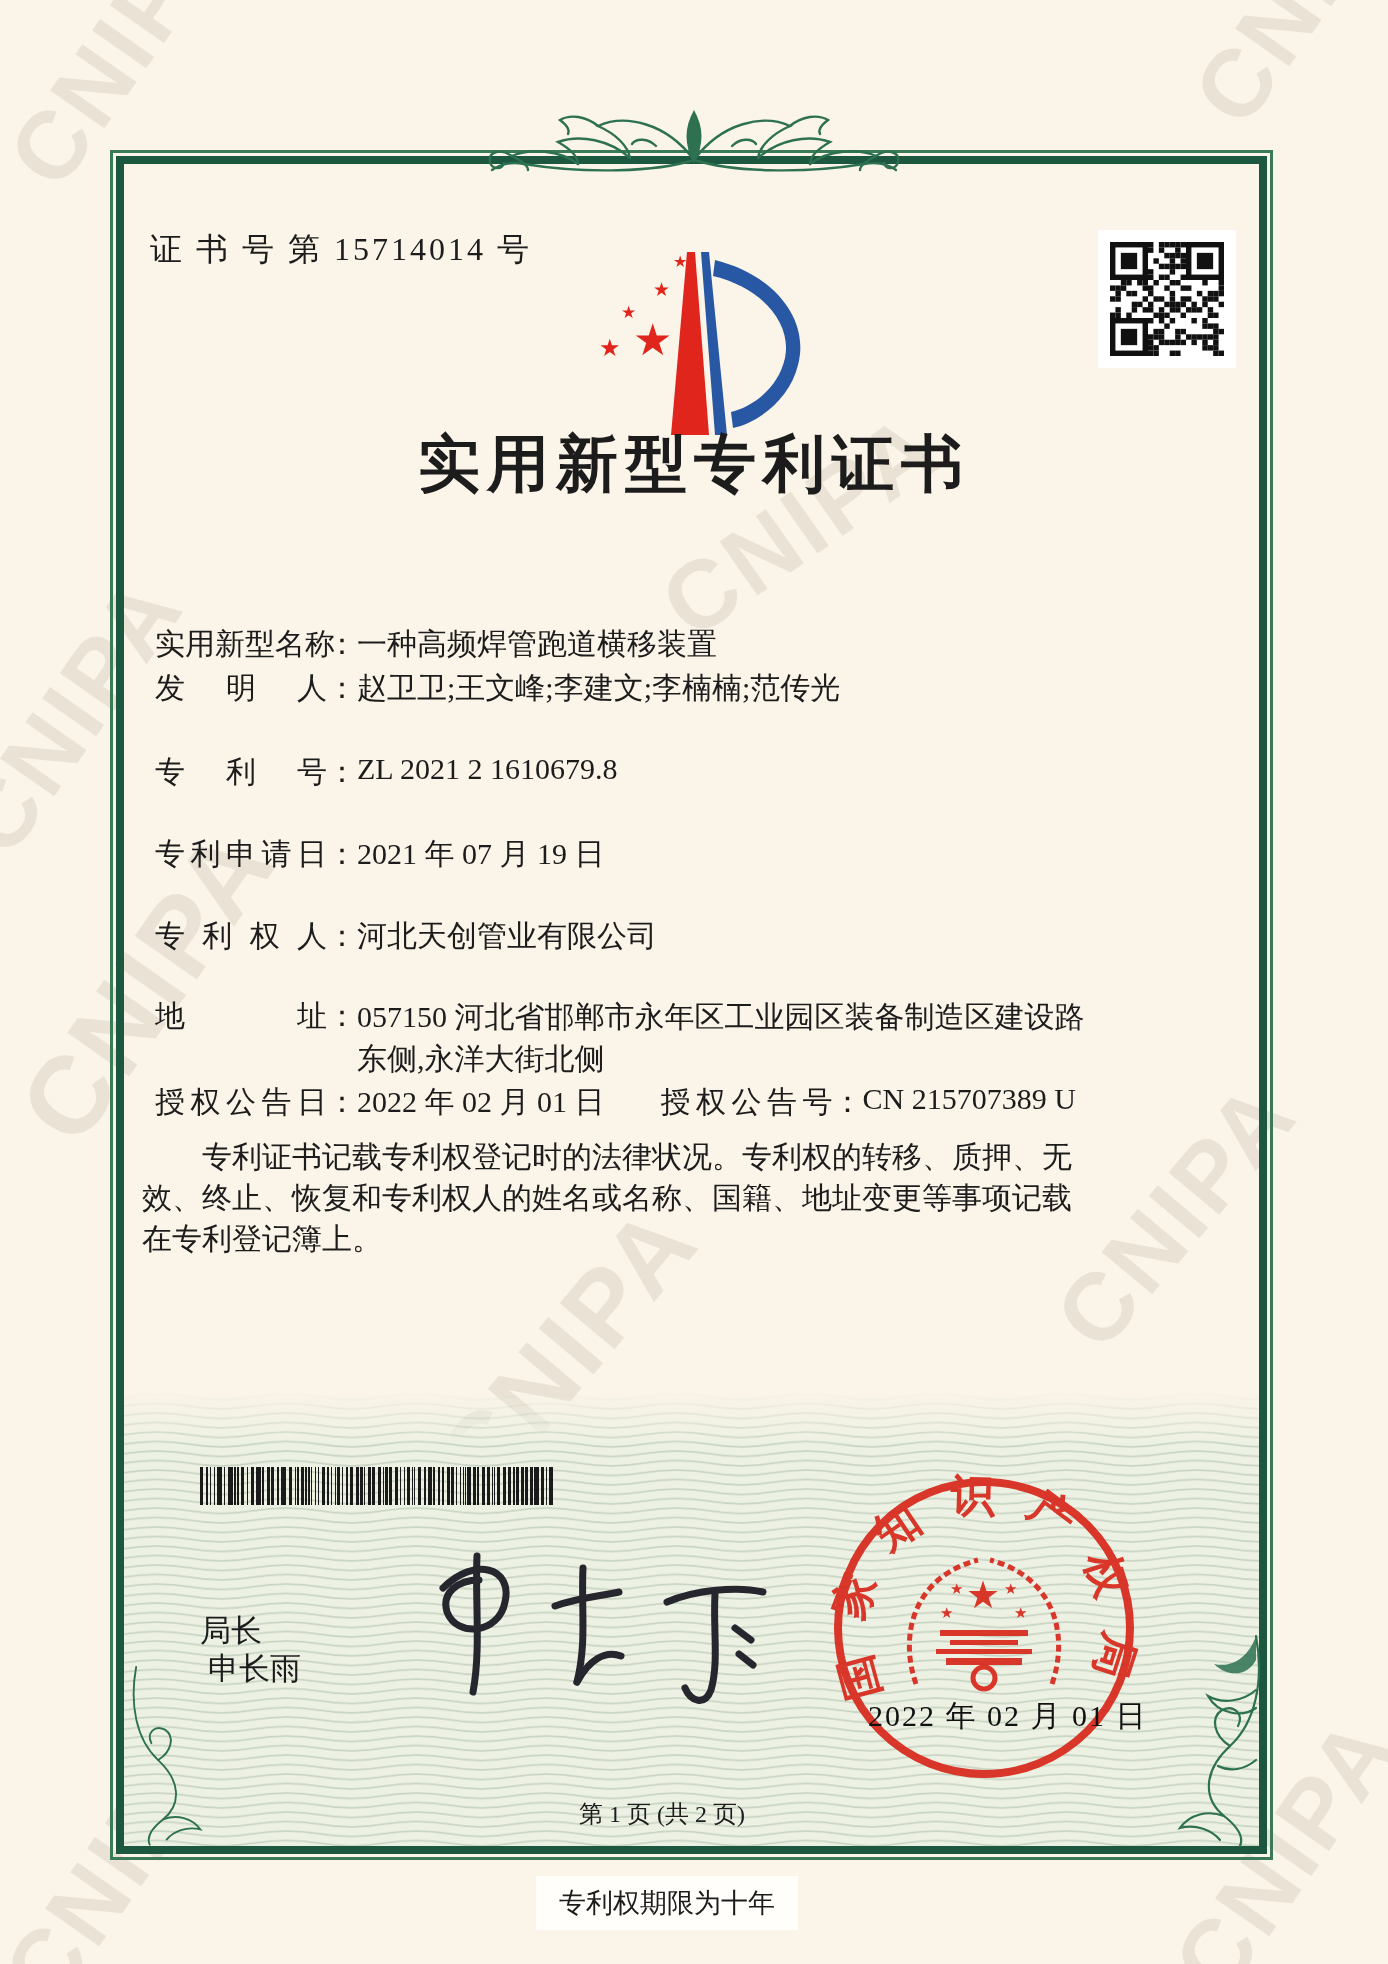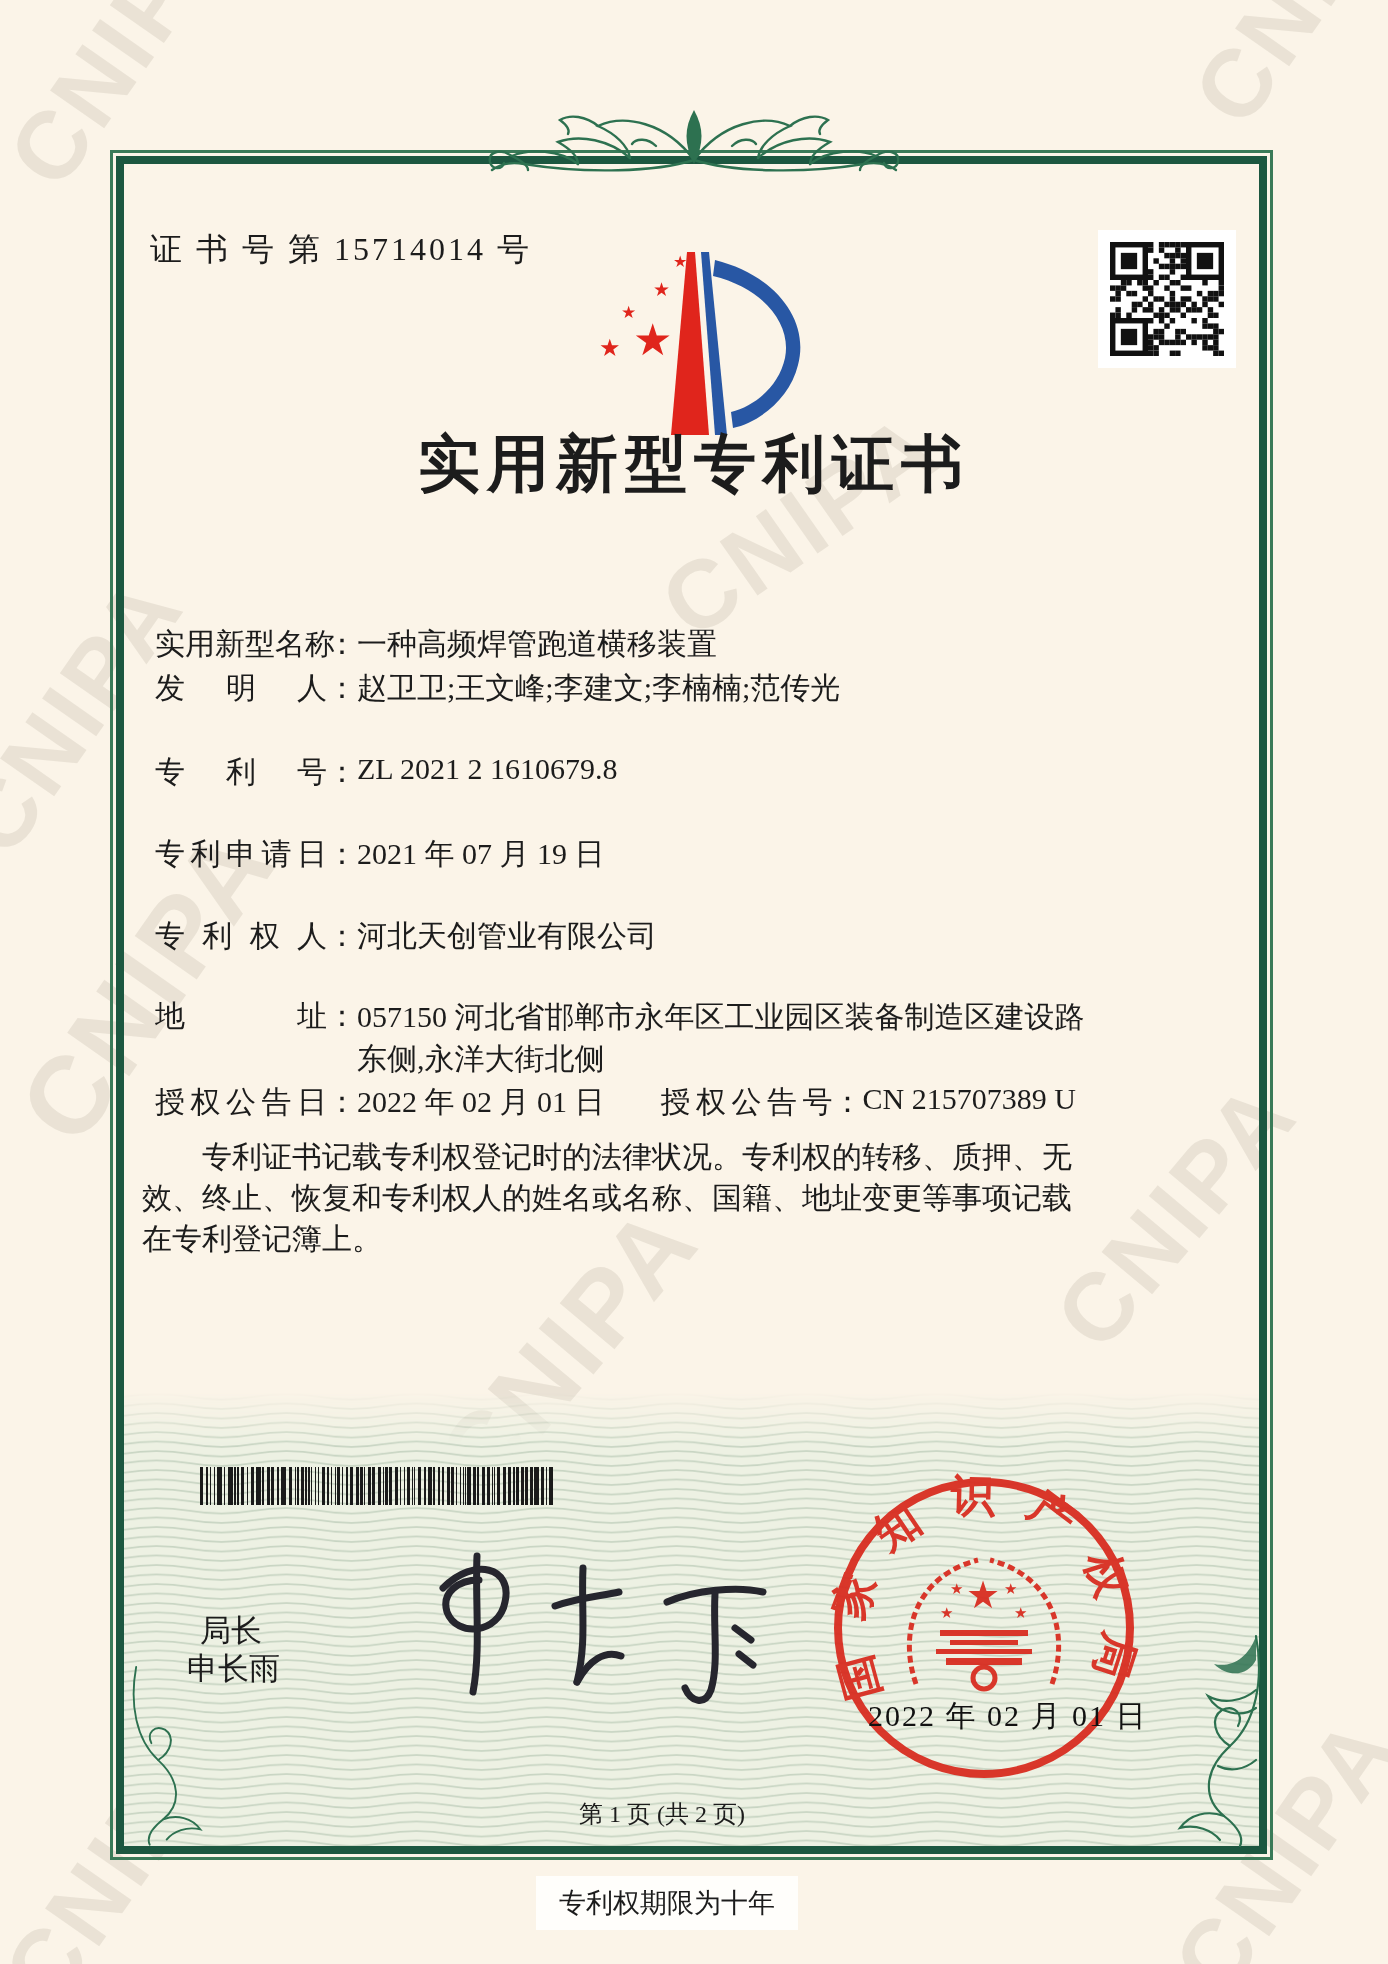--- a/index.html
+++ b/index.html
@@ -54,21 +54,21 @@
   .frow .pair2{display:inline-block;margin-left:56px;}
   
   .legal{
     position:absolute;left:142px;top:1136px;width:930px;z-index:3;
     font-size:30px;line-height:41px;text-align:justify;
   }
   .legal p{margin:0 0 5px 0;text-indent:2em;}
   
   .sig-title{position:absolute;left:200px;top:1590px;font-size:31px;z-index:3;
     font-family:"Liberation Sans","DejaVu Sans",sans-serif;margin-top:20px;}
-  .sig-name{position:absolute;left:187px;top:1648px;font-size:31px;z-index:3;
+  .sig-name{position:absolute;left:208px;top:1648px;font-size:31px;z-index:3;
     font-family:"Liberation Sans","DejaVu Sans",sans-serif;}
   .seal-date{
     position:absolute;left:868px;top:1696px;font-size:30px;letter-spacing:2px;z-index:5;color:#111;
   }
   .page-info{
     position:absolute;left:0;top:1798px;width:1324px;text-align:center;font-size:24px;z-index:3;
   }
   .foot-note{
     position:absolute;left:536px;top:1876px;width:262px;height:54px;background:#fffefb;
     text-align:center;line-height:54px;font-size:27px;z-index:3;

